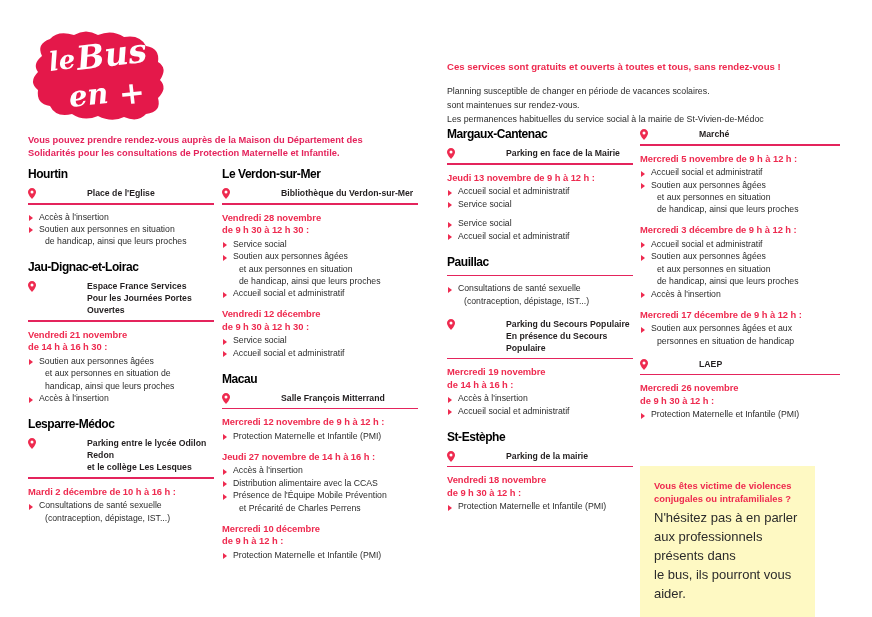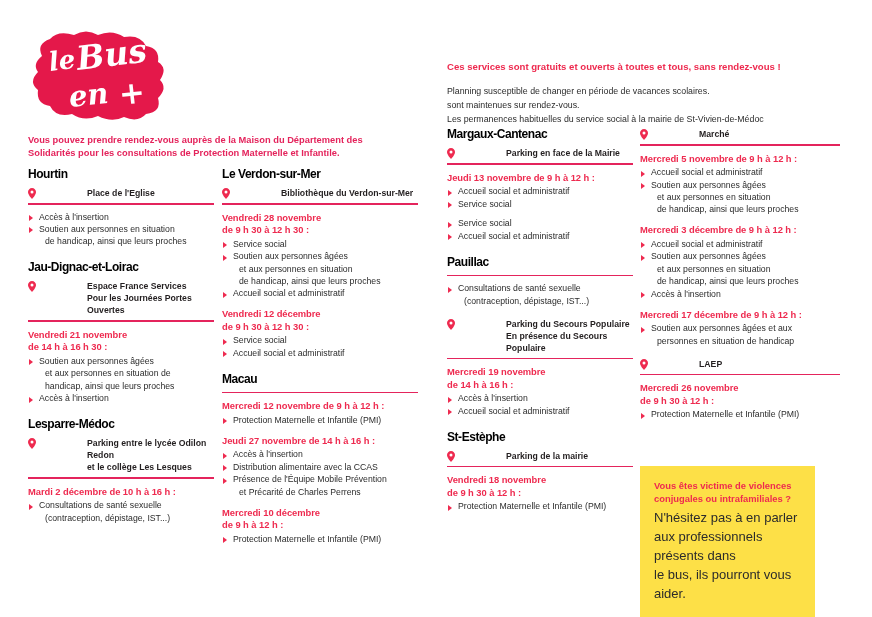--- a/index.html
+++ b/index.html
@@ -167,21 +167,21 @@
 
   
   .callout {
     position: absolute;
     left: 640px;
     top: 466px;
     width: 175px;
   }
   .callout-body {
     position: relative;
-    background: #fde047;
+    background: #fef9c3;
     padding: 13px 14px 14px 14px;
   }
   .callout-tail {
     position: absolute;
     right: 18px;
     bottom: -17px;
     width: 0;
     height: 0;
     border-left: 0 solid transparent;
     border-right: 34px solid transparent;
@@ -334,20 +334,31 @@
           <div class="session">
             <div class="session-date"><span>Vendredi 12 décembre</span><br><span>de 9 h 30 à 12 h 30 :</span></div>
             <div class="item">Service social</div>
             <div class="item">Accueil social et administratif</div>
           </div>
         </div>
       </div>
       <div class="town">
         <div class="town-name">Macau</div>
         <div class="venue-group">
+          <div class="venue">
+            <span class="pin">
+              <svg viewBox="0 0 8 11" xmlns="http://www.w3.org/2000/svg">
+                <path d="M4 0C1.8 0 0 1.8 0 4c0 3 4 7 4 7s4-4 4-7c0-2.2-1.8-4-4-4z" fill="#ee2a4f"></path>
+                <circle cx="4" cy="3.9" r="1.5" fill="#ffffff"></circle>
+              </svg>
+            </span>
+            <div class="venue-text">
+              <div>Salle François Mitterrand</div>
+            </div>
+          </div>
           <div class="rule"></div>
           <div class="session">
             <div class="session-date"><span>Mercredi 12 novembre de 9 h à 12 h :</span></div>
             <div class="item">Protection Maternelle et Infantile (PMI)</div>
           </div>
           <div class="session">
             <div class="session-date"><span>Jeudi 27 novembre de 14 h à 16 h :</span></div>
             <div class="item">Accès à l'insertion</div>
             <div class="item">Distribution alimentaire avec la CCAS</div>
             <div class="item">Présence de l'Équipe Mobile Prévention</div>

